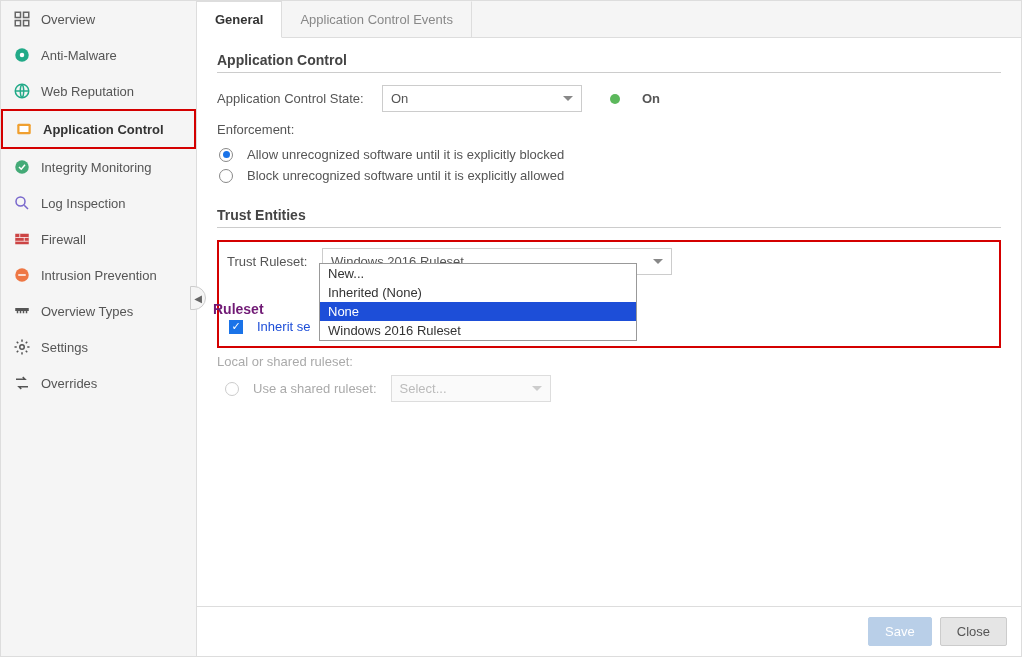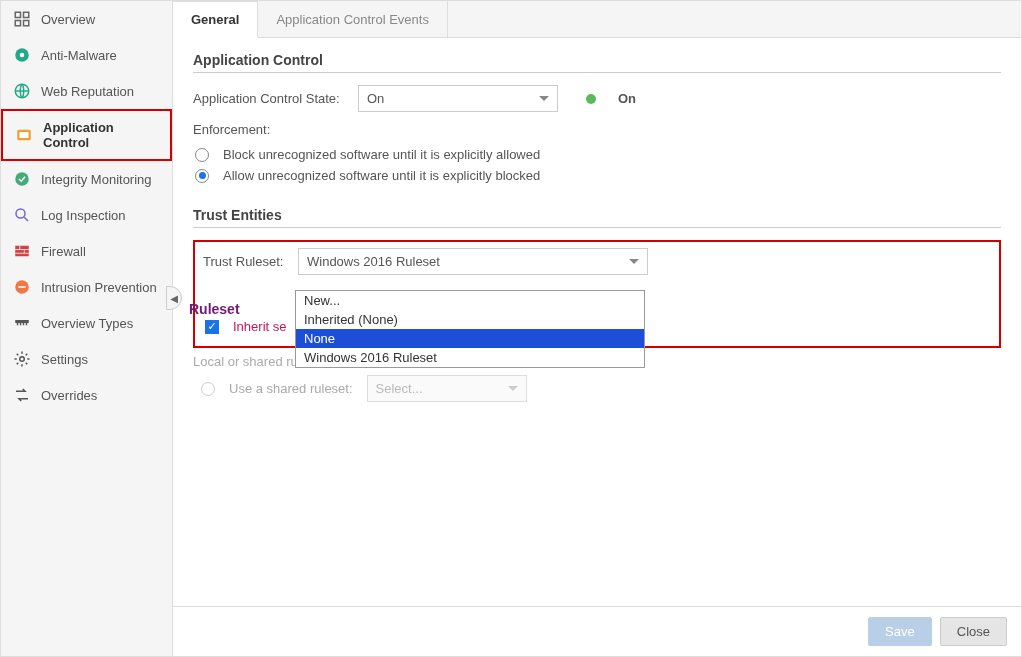--- a/index.html
+++ b/index.html
@@ -13,21 +13,21 @@
       overflow: hidden;
       position: relative;
     }
     .container {
       display: flex;
       width: 100%;
       height: 100%;
       border: 1px solid #ddd;
     }
     .sidebar {
-      width: 172px;
+      width: 196px;
       background: #f5f5f5;
       border-right: 1px solid #ddd;
       position: relative;
     }
     .sidebar-item {
       display: flex;
       align-items: center;
       padding: 9px 12px;
       cursor: pointer;
       color: #555;
@@ -152,22 +152,22 @@
     }
     .trust-row {
       display: flex;
       align-items: center;
       gap: 0;
     }
     .trust-label { width: 95px; color: #555; }
     .dropdown-open {
       position: absolute;
       left: 100px;
-      top: 48px;
-      width: 350px;
+      top: 21px;
+      width: 318px;
       border: 1px solid #999;
       background: #fff;
       z-index: 10;
     }
     .dd-item {
       padding: 2px 8px;
       cursor: pointer;
       color: #333;
     }
     .dd-item.highlight {
@@ -344,26 +344,26 @@
         </div>
         <span class="status-dot"></span>
         <span style="margin-left:12px;font-weight:bold;color:#555">On</span>
       </div>
 
       <div class="row">
         <span class="label">Enforcement:</span>
       </div>
 
       <div class="radio-row">
+        <span class="radio checked"></span>
+        <span style="color:#555">Allow unrecognized software until it is explicitly blocked</span>
+      </div>
+      <div class="radio-row">
         <span class="radio"></span>
         <span style="color:#555">Block unrecognized software until it is explicitly allowed</span>
-      </div>
-      <div class="radio-row">
-        <span class="radio checked"></span>
-        <span style="color:#555">Allow unrecognized software until it is explicitly blocked</span>
       </div>
 
       <div style="height:18px"></div>
       <div class="section-title">Trust Entities</div>
 
       <div class="trust-box">
         <div class="trust-row">
           <span class="trust-label">Trust Ruleset:</span>
           <div class="select select-wide">
             <span>Windows 2016 Ruleset</span>
@@ -374,21 +374,21 @@
           <div class="dd-item">New...</div>
           <div class="dd-item">Inherited (None)</div>
           <div class="dd-item highlight">None</div>
           <div class="dd-item">Windows 2016 Ruleset</div>
         </div>
 
         <div class="ruleset-heading" style="position:absolute; left:-6px; top:34px;">Ruleset</div>
 
         <div class="check-row" style="margin-top:44px">
           <span class="checkbox">✓</span>
-          <span style="color:#be185d">Inherit se</span>
+          <span style="color:#1d4ed8">Inherit se</span>
         </div>
       </div>
 
       <div style="margin-top:6px; color:#aaa">Local or shared ruleset:</div>
 
       <div class="radio-row sub-indent">
         <span class="radio disabled"></span>
         <span class="disabled-text">Use a shared ruleset:</span>
         <div class="select-disabled">
           <span>Select...</span>

